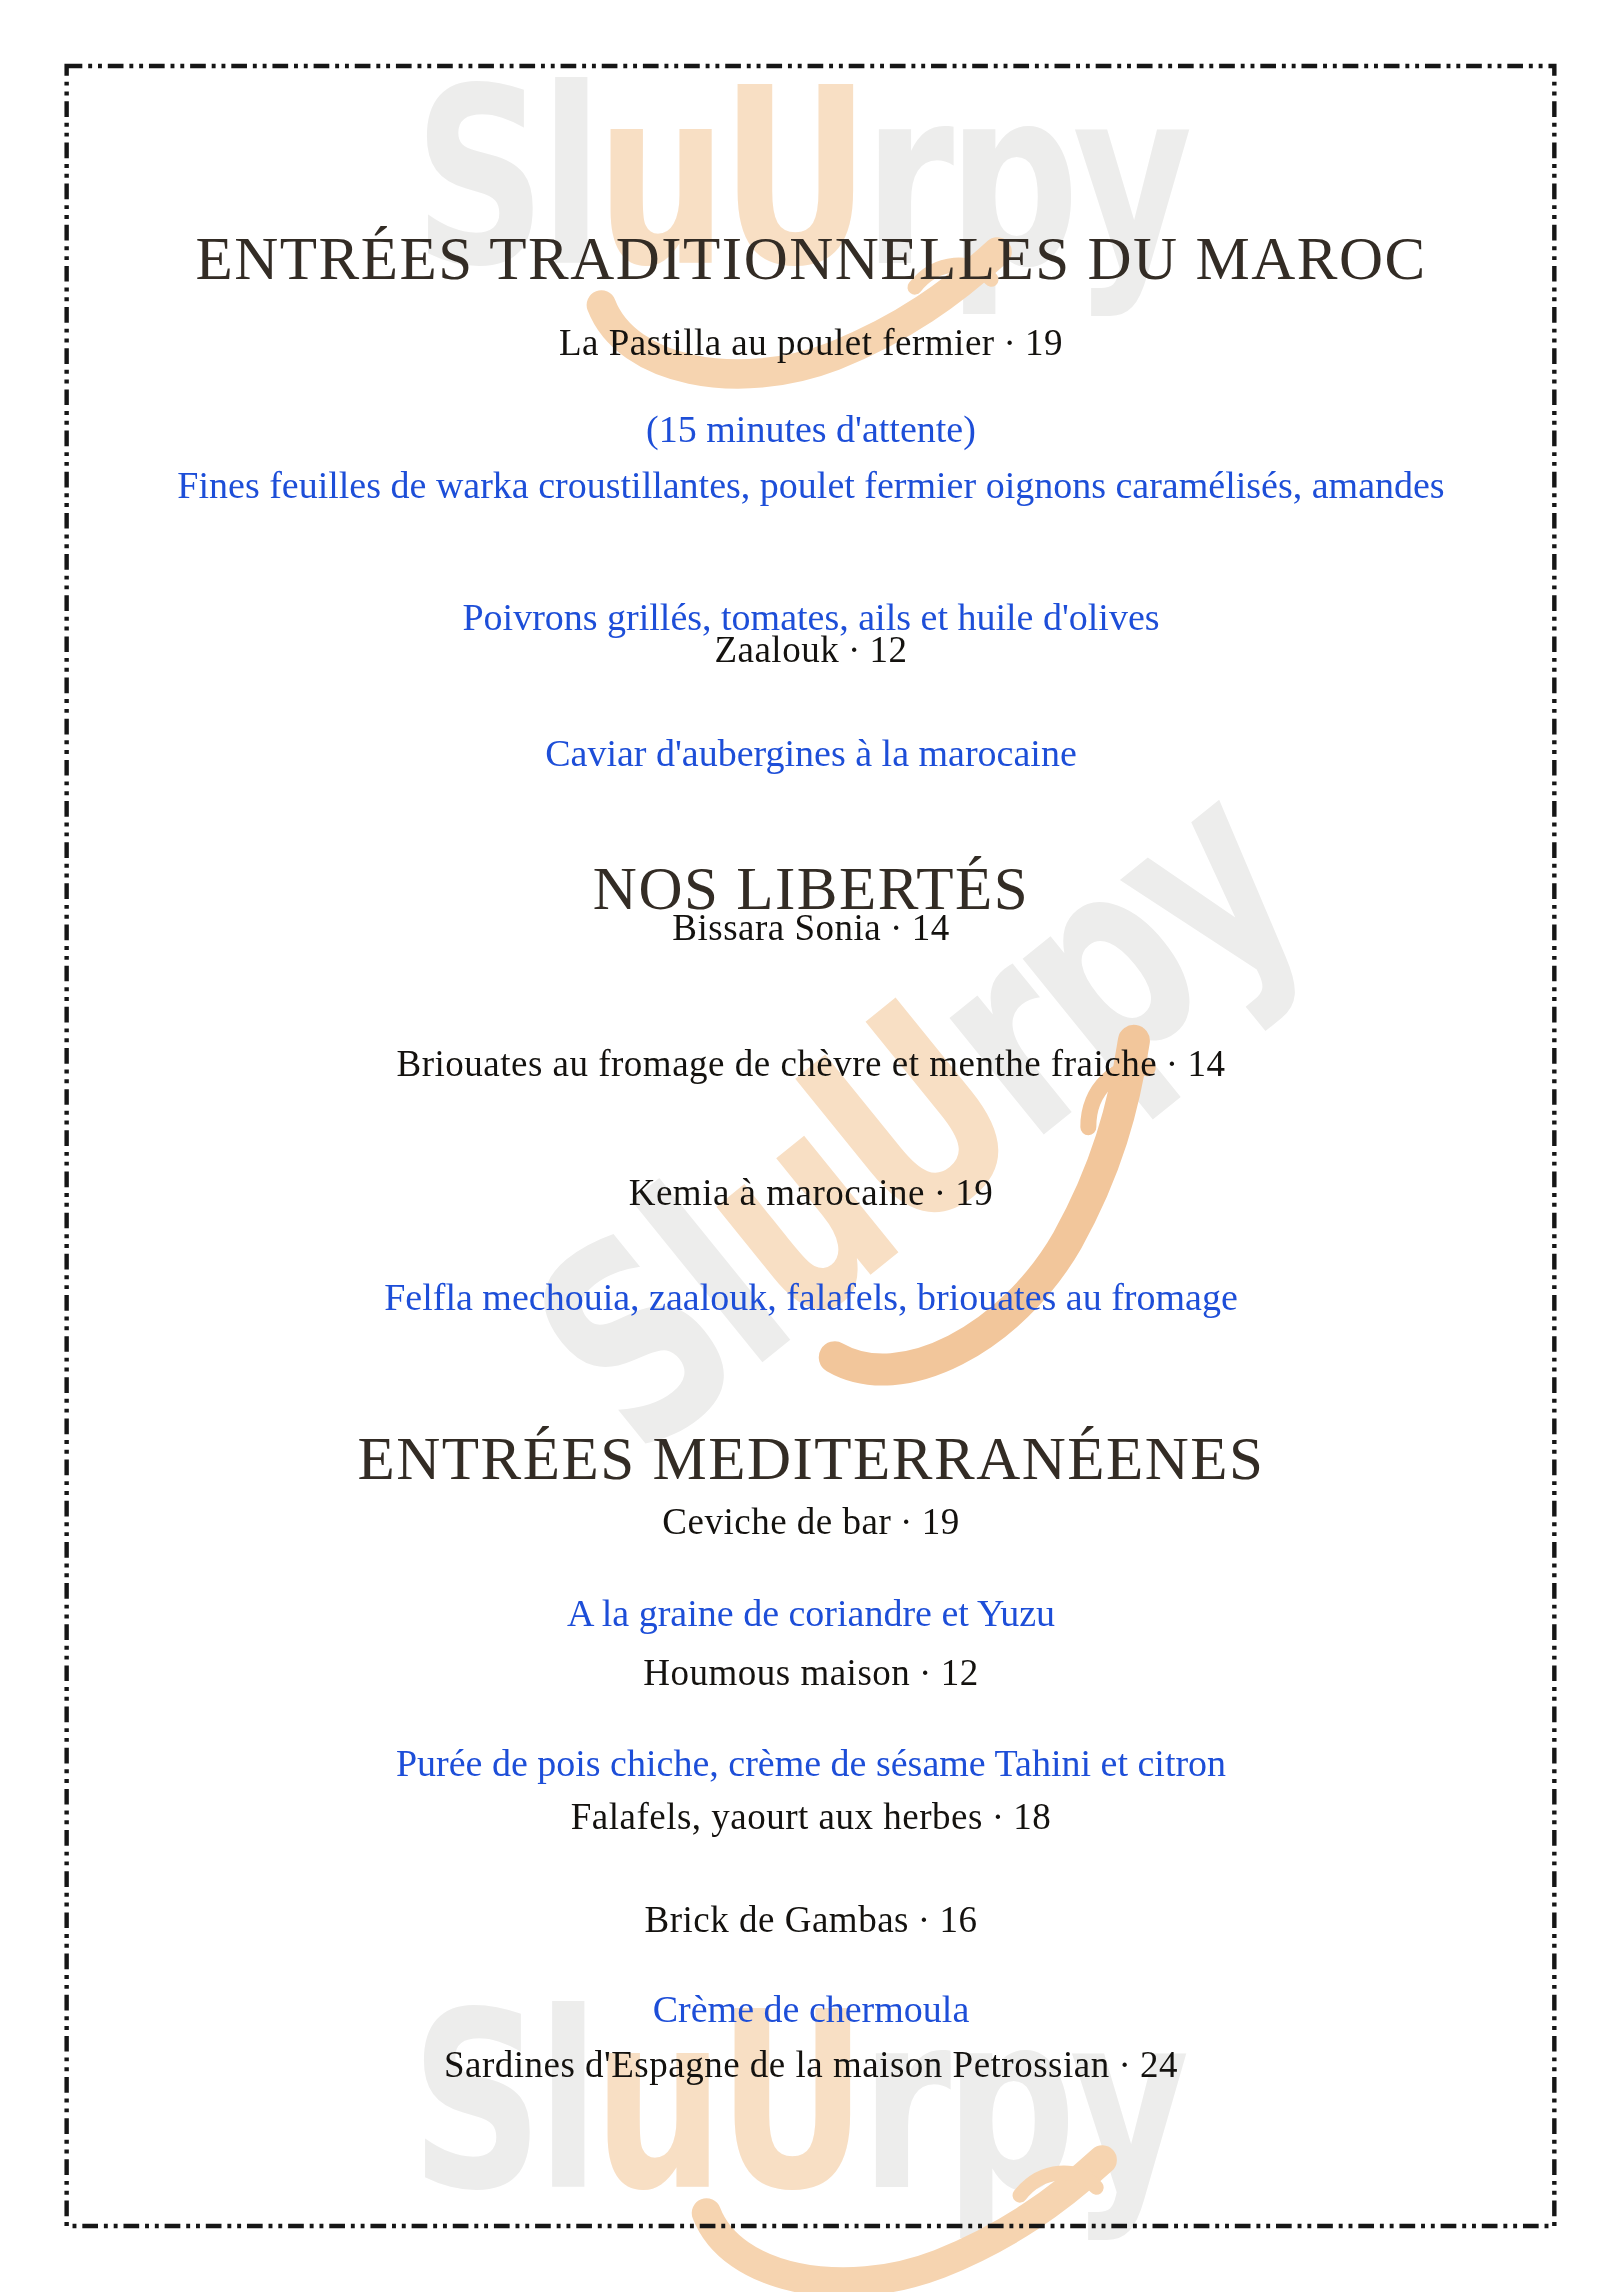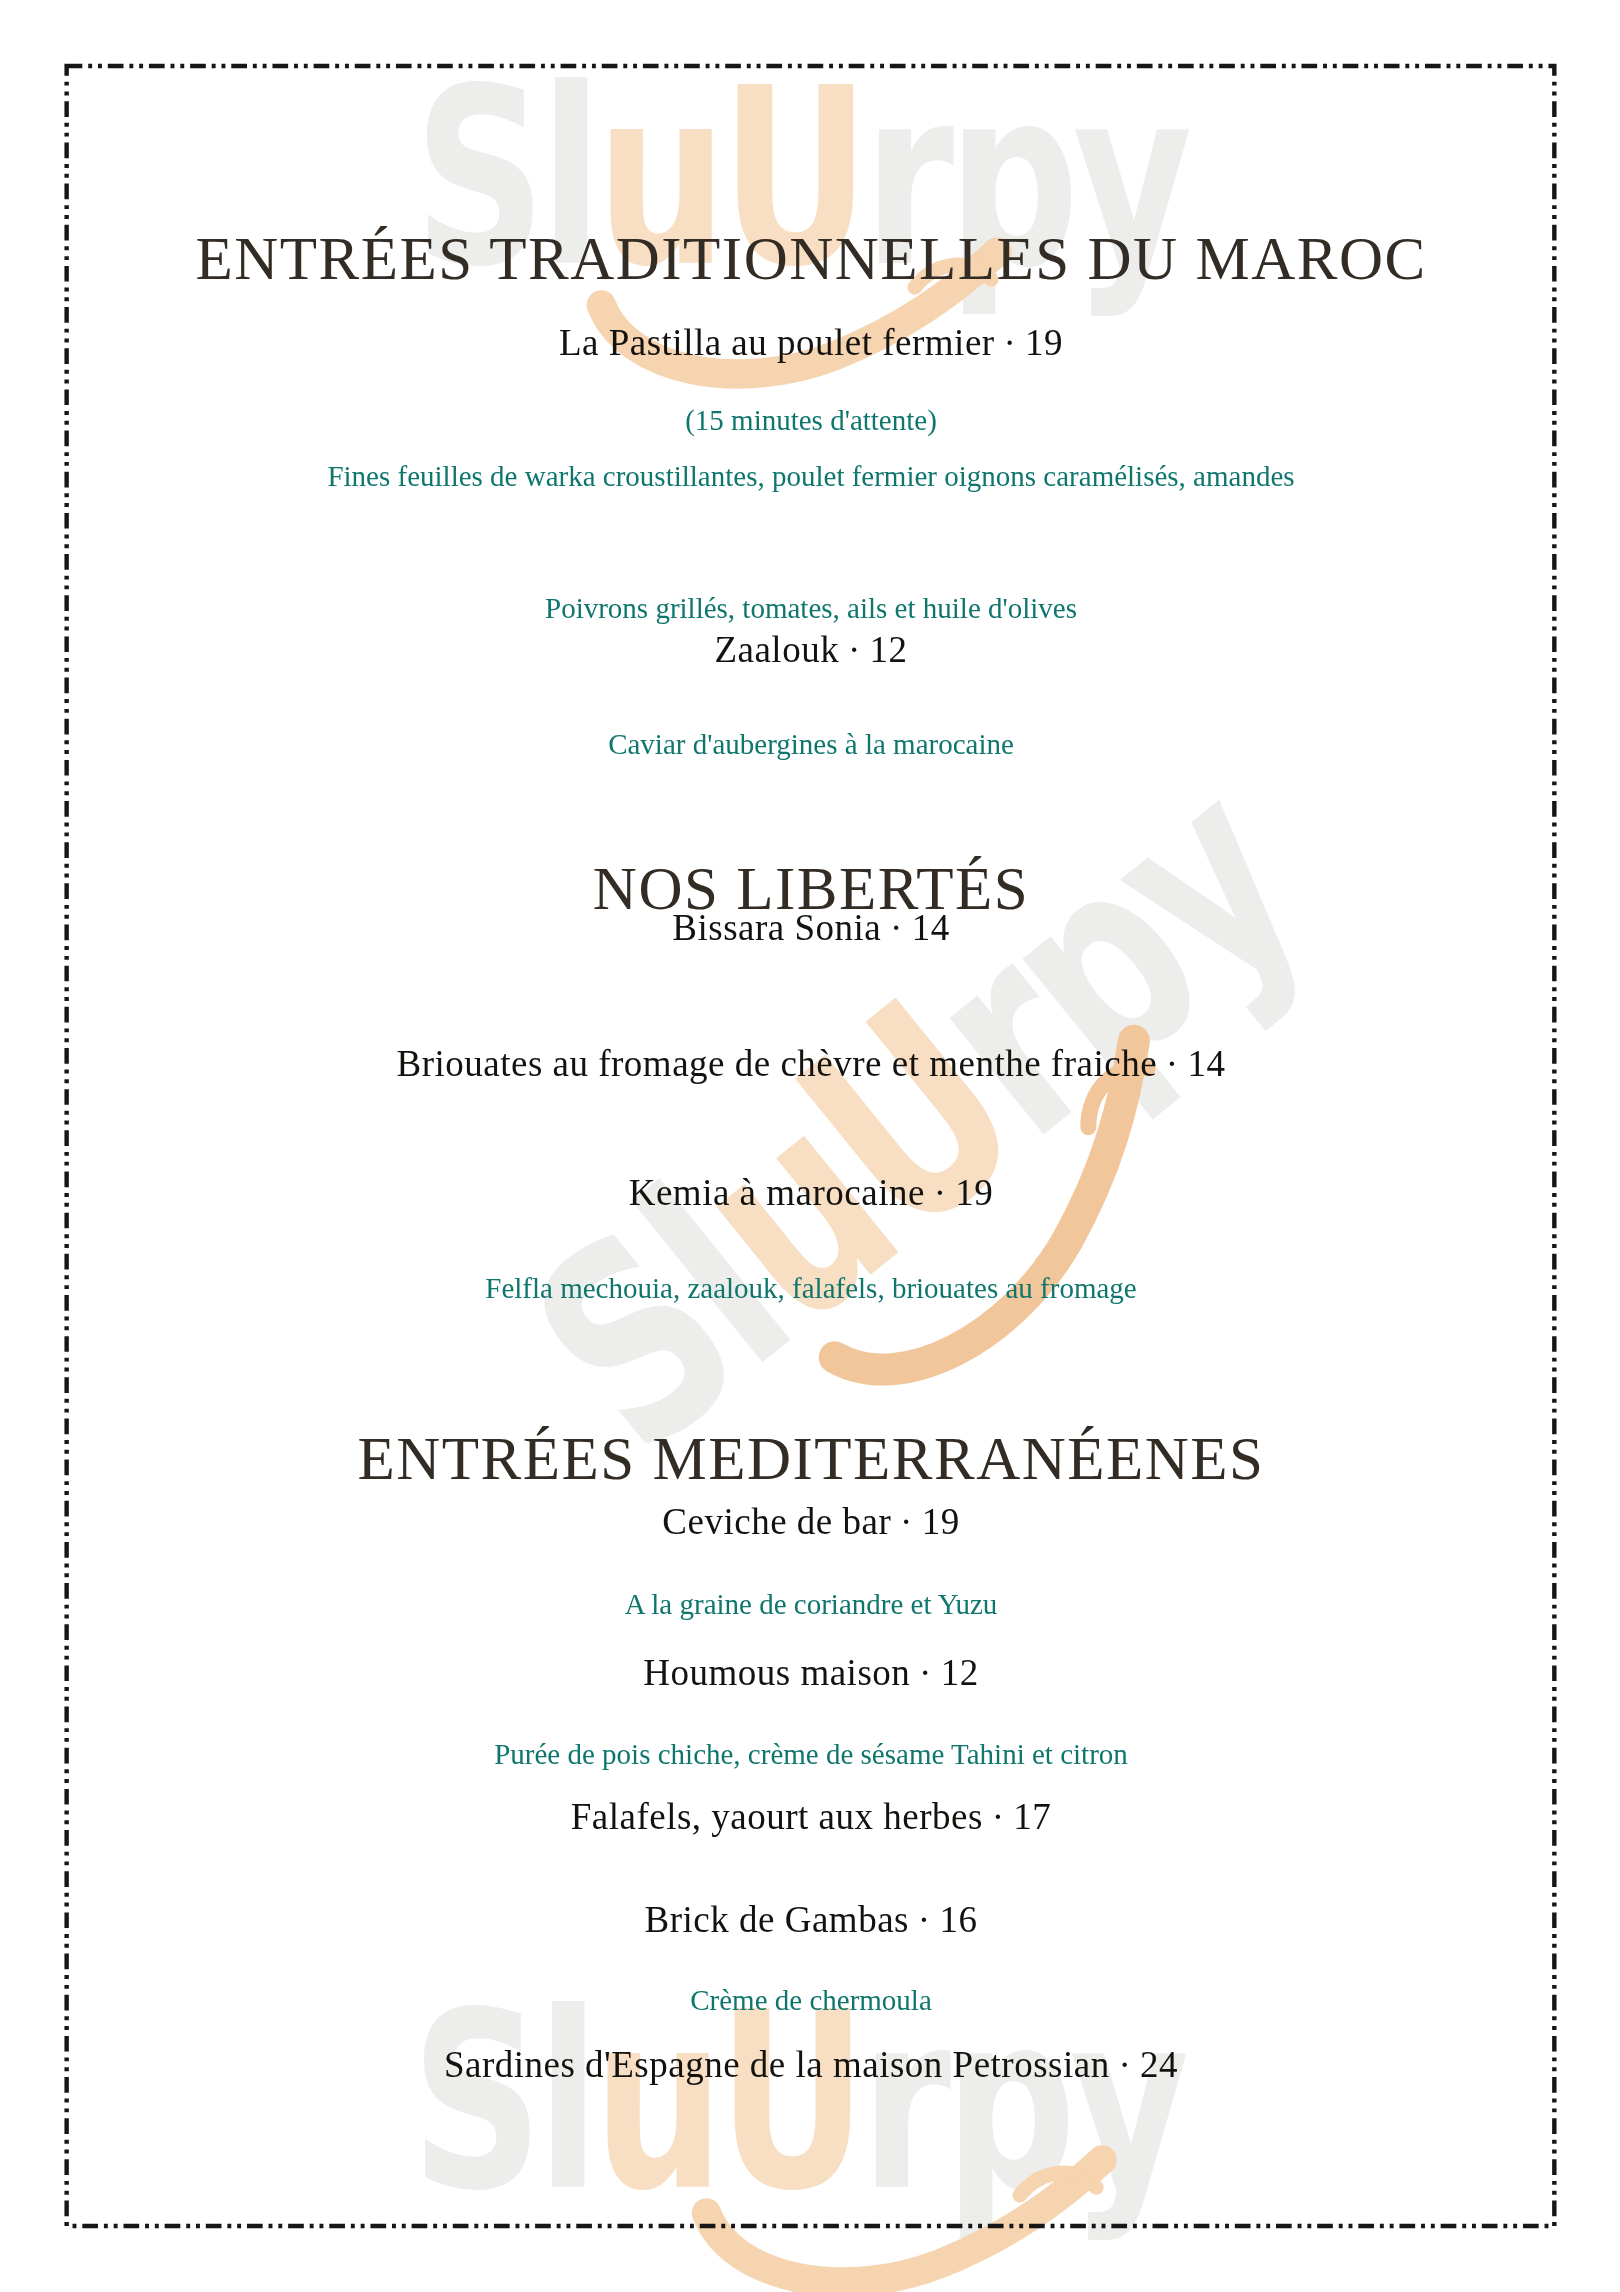--- a/index.html
+++ b/index.html
@@ -65,22 +65,22 @@
     color:#332c25;
     font-weight:normal;
   }
   .item {
     font-size:37px;
     font-weight:normal;
     color:#14120f;
     letter-spacing:0.5px;
   }
   .desc, .note {
-    font-size:29px;
-    color:#0f766e;
+    font-size:38px;
+    color:#1d4ed8;
   }
   .sep { padding:0 8.8px; }
 </style>
 </head>
 <body>
 
 <div class="page">
 
   <div class="wm" style="left:800px; top:178px; --rot:0deg;">
     <div class="wm-text" style="font-size:245px;">
@@ -154,21 +154,21 @@
       <span>Ceviche de bar</span><span class="sep">·</span><span>19</span>
     </div>
     <p class="line desc" style="top:1575px">A la graine de coriandre et Yuzu</p>
 
     <div class="line item" style="top:1672px">
       <span>Houmous maison</span><span class="sep">·</span><span>12</span>
     </div>
     <p class="line desc" style="top:1725px">Purée de pois chiche, crème de sésame Tahini et citron</p>
 
     <div class="line item" style="top:1816px">
-      <span>Falafels, yaourt aux herbes</span><span class="sep">·</span><span>17</span>
+      <span>Falafels, yaourt aux herbes</span><span class="sep">·</span><span>18</span>
     </div>
 
     <div class="line item" style="top:1919px">
       <span>Brick de Gambas</span><span class="sep">·</span><span>16</span>
     </div>
     <p class="line desc" style="top:1971px">Crème de chermoula</p>
 
     <div class="line item" style="top:2064px">
       <span>Sardines d'Espagne de la maison Petrossian</span><span class="sep">·</span><span>24</span>
     </div>

